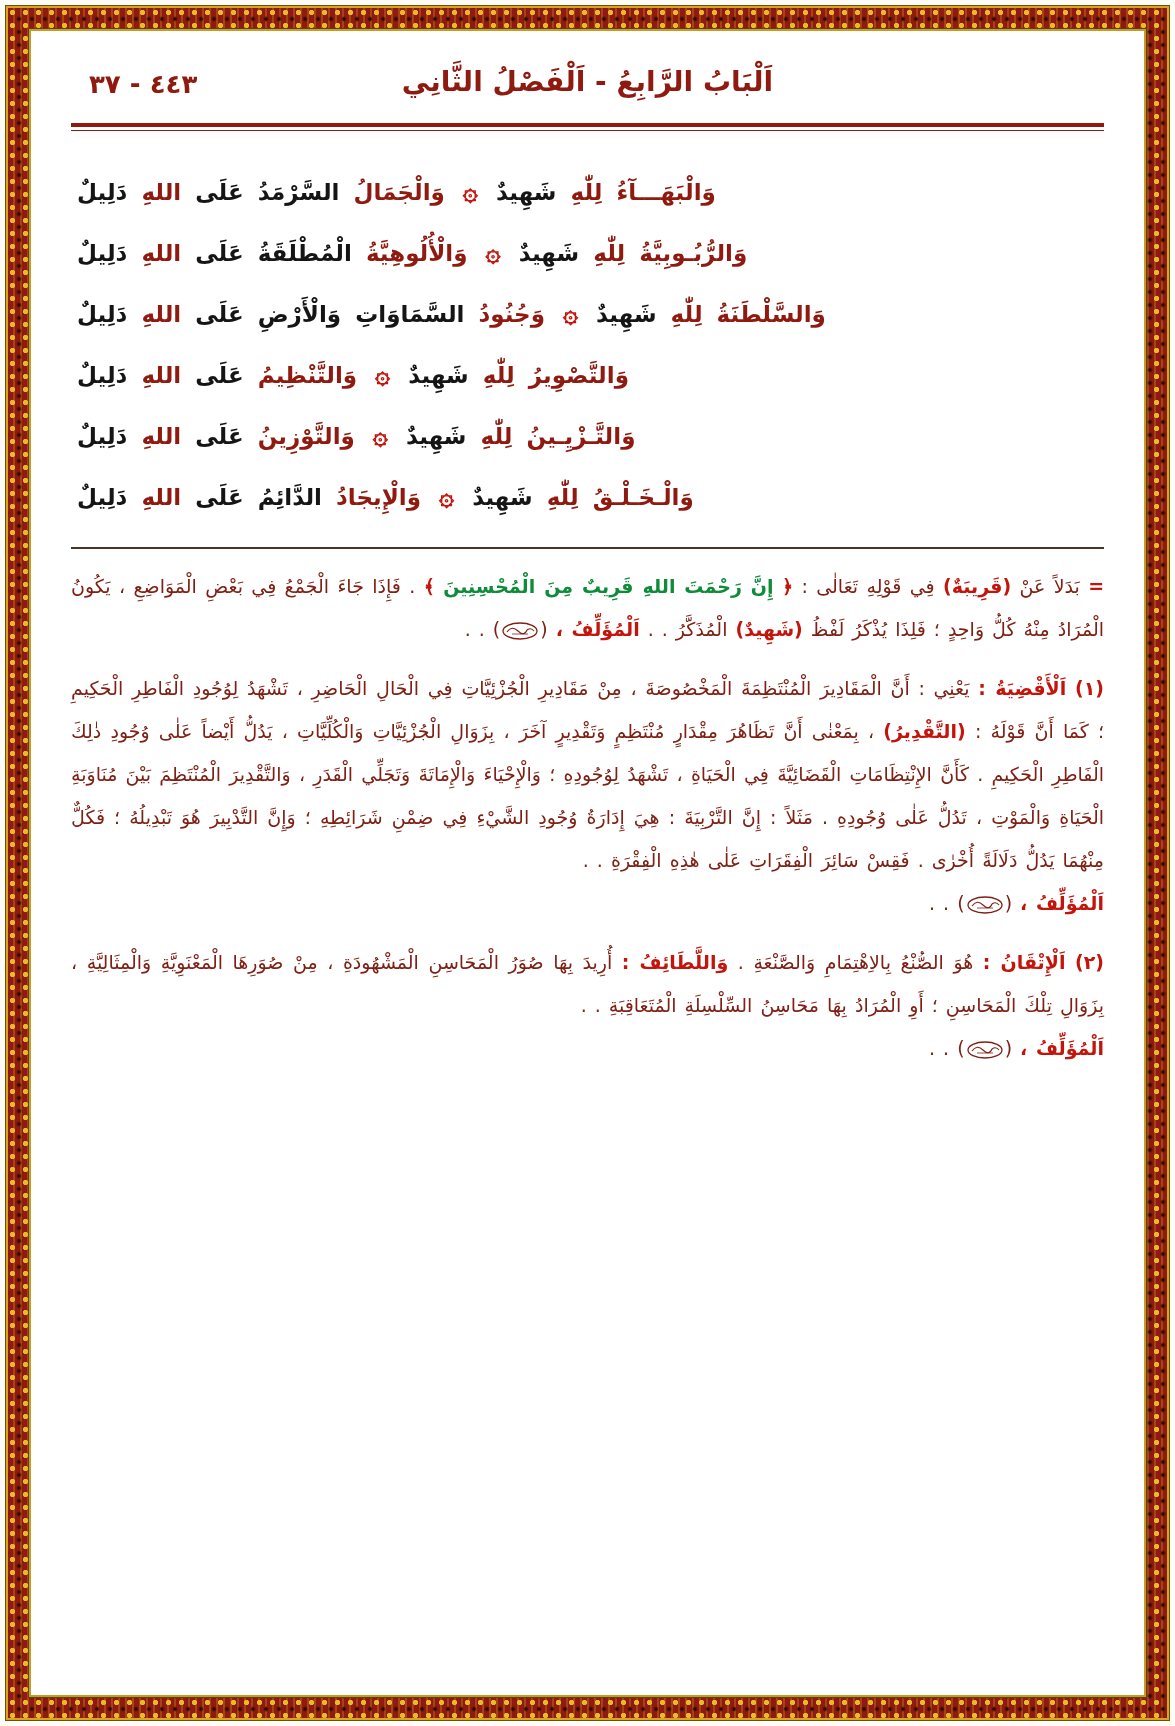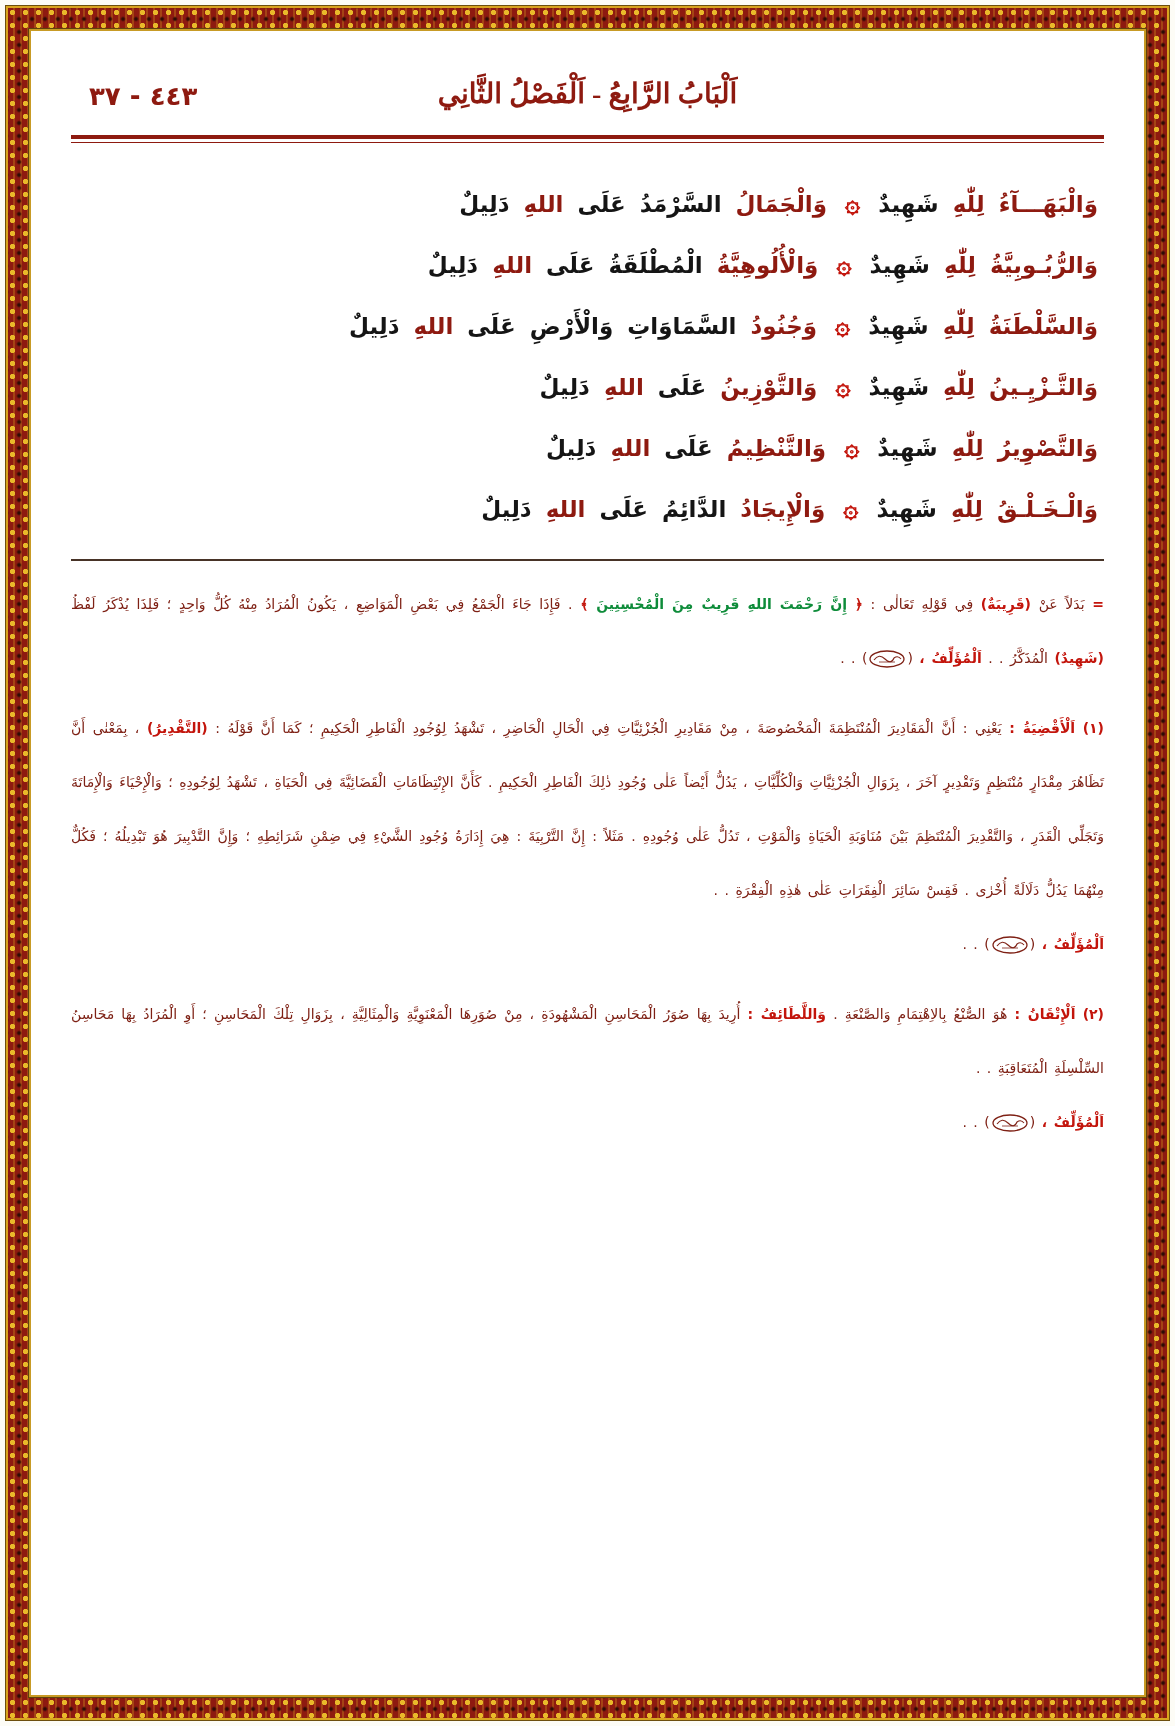--- a/index.html
+++ b/index.html
@@ -40,57 +40,56 @@
   }
   
   .header { position: relative; height: 58px; }
   .pagenum {
     position: absolute; left: 18px; top: 12px;
     direction: rtl;
     font-size: 26px; font-weight: bold;
     color: var(--maroon);
   }
   .title {
-    margin: 12px; padding-top: 8px;
+    margin: 0; padding-top: 8px;
     text-align: center;
     font-size: 28px; font-weight: bold;
     color: var(--maroon);
-    font-family: Liberation Serif, serif;
   }
   .header-rule {
     margin-top: 8px;
     height: 8px;
     border-top: 4px solid var(--maroon);
     border-bottom: 1.5px solid var(--maroon);
   }
   
   .poem { margin: 30px 6px 0 6px; direction: rtl; }
   .poem-line {
-    text-align: right;
+    text-align: left;
     font-size: 23px;
     font-weight: bold;
     line-height: 60px;
     word-spacing: 6px;
     white-space: nowrap;
   }
   .c-attr  { color: var(--maroon); }
   .c-plain { color: var(--black); }
   .c-orn   { color: var(--red); font-size: 1.12em; padding: 0 4px; }
   .c-note  { color: var(--black); font-size: 0.8em; }
   
   .fn-sep {
     margin: 20px 0 16px 0;
     border: 0;
     border-top: 2px solid #473327;
   }
   .footnotes { direction: rtl; }
   .footnote {
     margin: 0 0 16px 0;
-    font-size: 14px;
-    line-height: 54px;
+    font-size: 19px;
+    line-height: 43px;
     text-align: justify;
     word-spacing: 2px;
     color: var(--fnbody);
   }
   .c-body   { color: var(--fnbody); }
   .c-hl     { color: var(--red); font-weight: bold; }
   .c-quran  { color: var(--green); font-weight: bold; }
   .c-marker { color: var(--red); font-weight: bold; }
   .seal { color: var(--fnbody); white-space: nowrap; }
   .seal svg { vertical-align: middle; }
@@ -105,22 +104,22 @@
       <div class="header">
         <div class="pagenum">٤٤٣ - ٣٧</div>
         <h1 class="title">اَلْبَابُ الرَّابِعُ - اَلْفَصْلُ الثَّانِي</h1>
       </div>
       <div class="header-rule"></div>
 
       <section class="poem">
           <div class="poem-line"><span class="c-attr">وَالْبَهَـــآءُ</span> <span class="c-attr">لِلّٰهِ</span> <span class="c-plain">شَهِيدٌ</span> <span class="c-orn">۞</span> <span class="c-attr">وَالْجَمَالُ</span> <span class="c-plain">السَّرْمَدُ</span> <span class="c-plain">عَلَى</span> <span class="c-attr">اللهِ</span> <span class="c-plain">دَلِيلٌ</span> </div>
           <div class="poem-line"><span class="c-attr">وَالرُّبُـوبِيَّةُ</span> <span class="c-attr">لِلّٰهِ</span> <span class="c-plain">شَهِيدٌ</span> <span class="c-orn">۞</span> <span class="c-attr">وَالْأُلُوهِيَّةُ</span> <span class="c-plain">الْمُطْلَقَةُ</span> <span class="c-plain">عَلَى</span> <span class="c-attr">اللهِ</span> <span class="c-plain">دَلِيلٌ</span> </div>
           <div class="poem-line"><span class="c-attr">وَالسَّلْطَنَةُ</span> <span class="c-attr">لِلّٰهِ</span> <span class="c-plain">شَهِيدٌ</span> <span class="c-orn">۞</span> <span class="c-attr">وَجُنُودُ</span> <span class="c-plain">السَّمَاوَاتِ</span> <span class="c-plain">وَالْأَرْضِ</span> <span class="c-plain">عَلَى</span> <span class="c-attr">اللهِ</span> <span class="c-plain">دَلِيلٌ</span> </div>
+          <div class="poem-line"><span class="c-attr">وَالتَّصْوِيرُ</span> <span class="c-attr">لِلّٰهِ</span> <span class="c-plain">شَهِيدٌ</span> <span class="c-orn">۞</span> <span class="c-attr">وَالتَّنْظِيمُ</span> <span class="c-plain">عَلَى</span> <span class="c-attr">اللهِ</span> <span class="c-plain">دَلِيلٌ</span> </div>
           <div class="poem-line"><span class="c-attr">وَالتَّـزْيِـينُ</span> <span class="c-attr">لِلّٰهِ</span> <span class="c-plain">شَهِيدٌ</span> <span class="c-orn">۞</span> <span class="c-attr">وَالتَّوْزِينُ</span> <span class="c-plain">عَلَى</span> <span class="c-attr">اللهِ</span> <span class="c-plain">دَلِيلٌ</span> </div>
-          <div class="poem-line"><span class="c-attr">وَالتَّصْوِيرُ</span> <span class="c-attr">لِلّٰهِ</span> <span class="c-plain">شَهِيدٌ</span> <span class="c-orn">۞</span> <span class="c-attr">وَالتَّنْظِيمُ</span> <span class="c-plain">عَلَى</span> <span class="c-attr">اللهِ</span> <span class="c-plain">دَلِيلٌ</span> </div>
           <div class="poem-line"><span class="c-attr">وَالْـخَـلْـقُ</span> <span class="c-attr">لِلّٰهِ</span> <span class="c-plain">شَهِيدٌ</span> <span class="c-orn">۞</span> <span class="c-attr">وَالْإِيجَادُ</span> <span class="c-plain">الدَّائِمُ</span> <span class="c-plain">عَلَى</span> <span class="c-attr">اللهِ</span> <span class="c-plain">دَلِيلٌ</span> </div>
         </section>
 
       <hr class="fn-sep">
 
       <section class="footnotes">
           <p class="footnote"><span class="c-marker">=</span> <span class="c-body">بَدَلاً عَنْ</span> <span class="c-hl">(قَرِيبَةٌ)</span> <span class="c-body">فِي قَوْلِهِ تَعَالٰى :</span> <span class="c-hl">﴿</span> <span class="c-quran">إِنَّ رَحْمَتَ اللهِ قَرِيبٌ مِنَ الْمُحْسِنِينَ</span> <span class="c-hl">﴾</span> <span class="c-body">. فَإِذَا جَاءَ الْجَمْعُ فِي بَعْضِ الْمَوَاضِعِ ، يَكُونُ الْمُرَادُ مِنْهُ كُلُّ وَاحِدٍ ؛ فَلِذَا يُذْكَرُ لَفْظُ</span> <span class="c-hl">(شَهِيدٌ)</span> <span class="c-body">الْمُذَكَّرُ . .</span> <span class="c-hl">اَلْمُؤَلِّفُ ،</span> <span class="seal">(<svg width="40" height="20" viewBox="0 0 40 20" aria-hidden="true">
                 <ellipse cx="20" cy="10" rx="17" ry="8" fill="none" stroke="currentColor" stroke-width="1.3"></ellipse>
                 <path d="M7 11 q5 -7 11 -1 t9 -1 q4 -3 7 1" fill="none" stroke="currentColor" stroke-width="1.1"></path>
                 <path d="M12 13 h16" fill="none" stroke="currentColor" stroke-width="0.8"></path>

